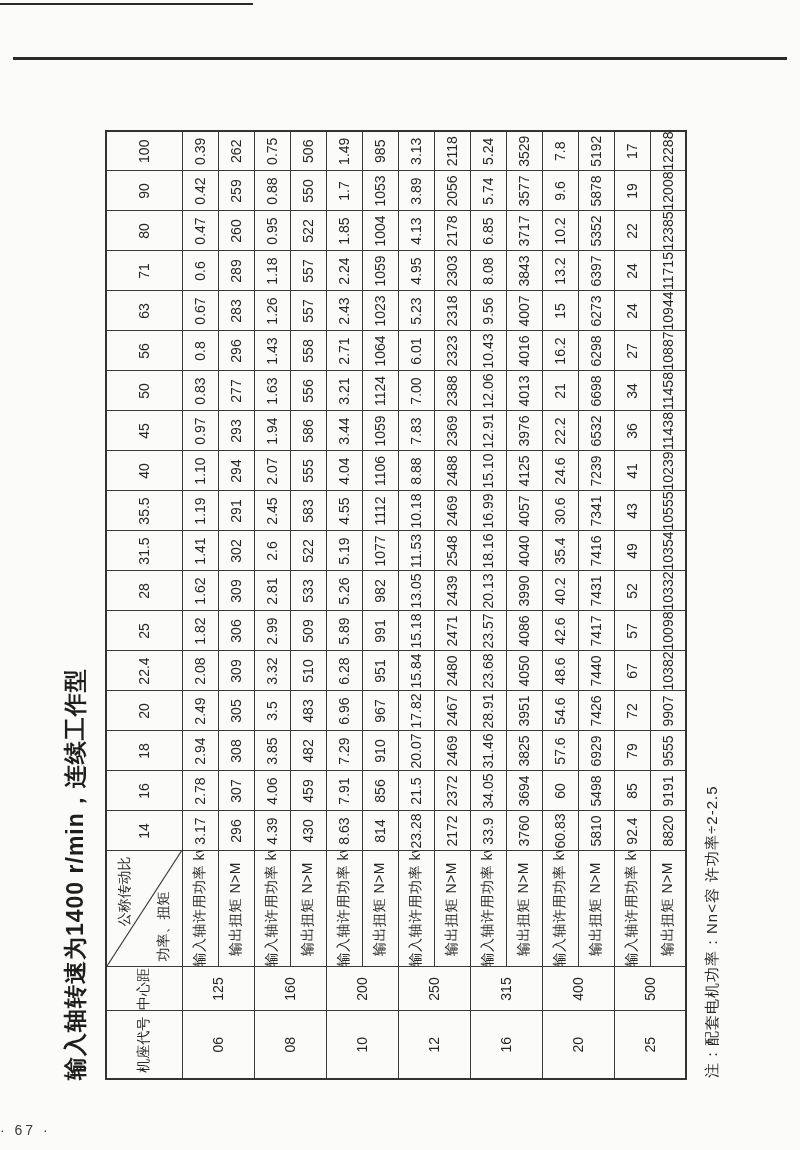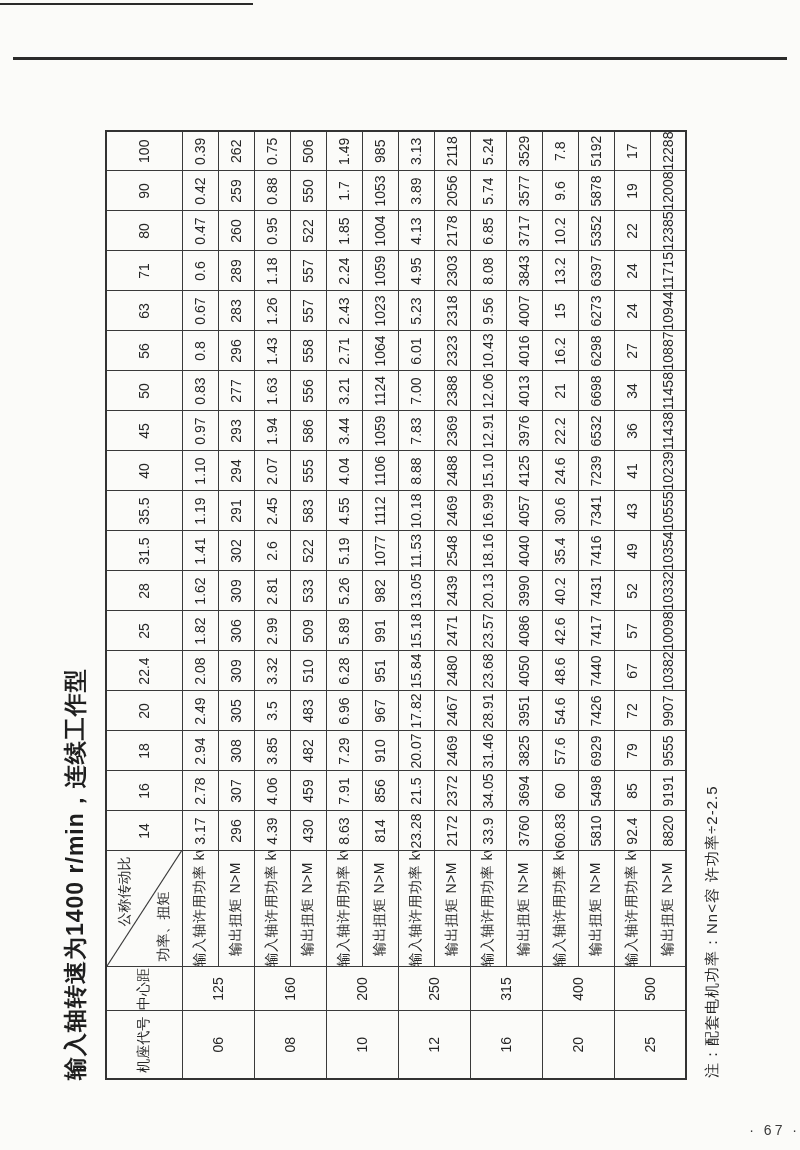--- a/index.html
+++ b/index.html
@@ -32,21 +32,21 @@
   tr.data-row { height:36px; }
   .diag-cell { position:relative; }
   .diag-cell svg { position:absolute; left:0; top:0; width:100%; height:100%; }
   .diag-top    { position:absolute; top:9px;  right:5px; font-size:14px; }
   .diag-bottom { position:absolute; bottom:9px; left:5px; font-size:14px; }
   .row-label { font-size:13.5px; letter-spacing:0.5px; }
   .note {
     margin:16px 0 0 30px; font-size:15px; color:#262626; letter-spacing:1px; white-space:nowrap;
   }
   .page-number {
-    position:absolute; left:0; right:0; top:1122px; text-align:right;
+    position:absolute; left:0; right:0; top:1122px; text-align:left;
     font-size:14px; color:#3a3a3a; letter-spacing:3px;
   }
 </style>
 </head>
 <body>
 
 <div class="rule-short"></div>
 <div class="rule-full"></div>
 
 <div class="rotated">

